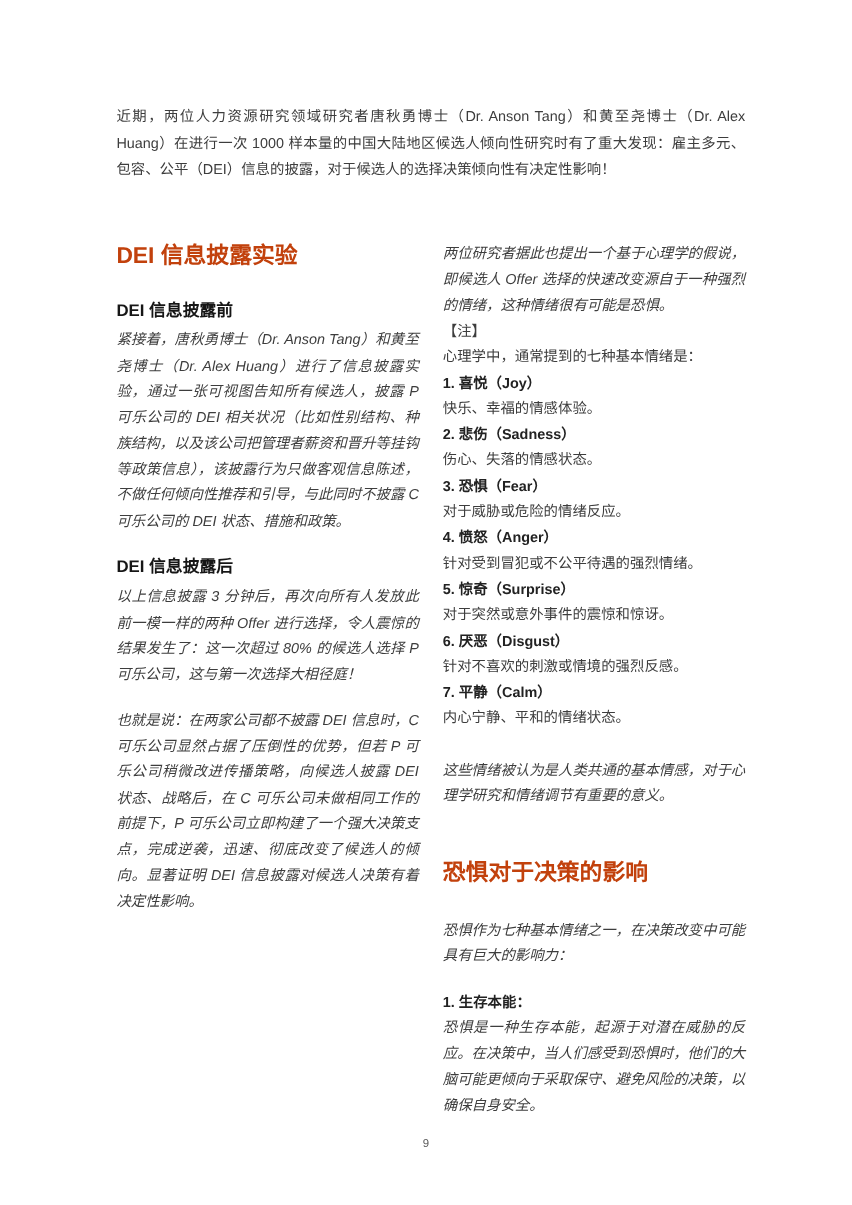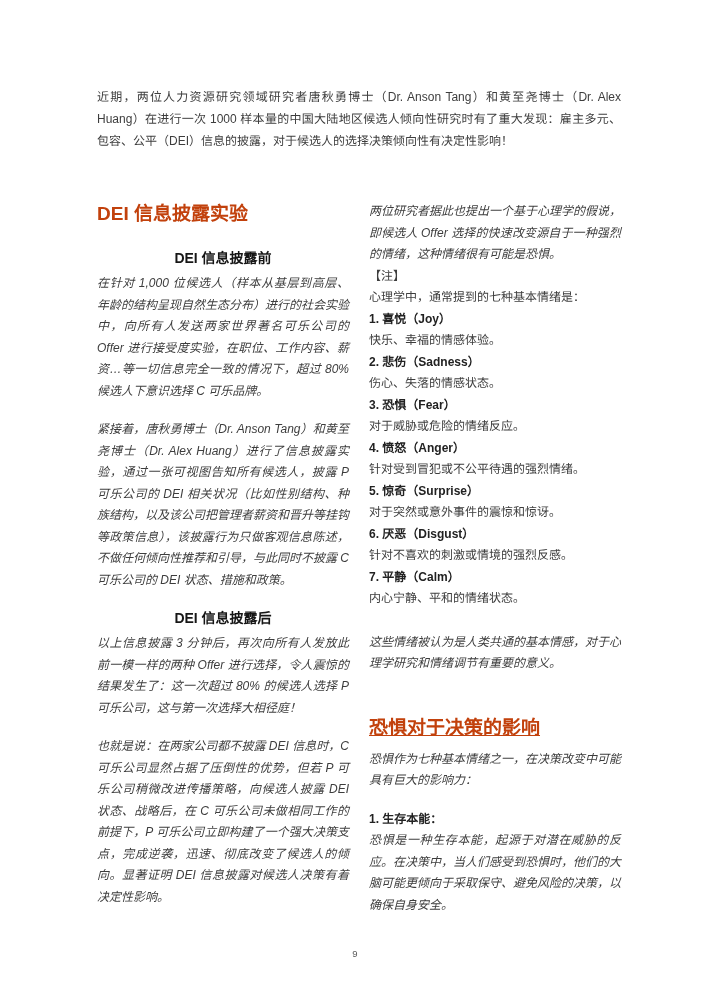--- a/index.html
+++ b/index.html
@@ -37,38 +37,37 @@
     line-height: 26px;
     font-weight: bold;
     color: #c2410c;
   }
   h2 {
     margin: 16px 0 5px 0;
     font-size: 14px;
     line-height: 20px;
     font-weight: bold;
     color: #161616;
-    text-align: center;
   }
   .col p {
     margin: 0 0 17px 0;
     font-size: 12px;
     line-height: 21.5px;
     text-align: justify;
     font-style: italic;
   }
   .col p:last-child { margin-bottom: 0; }
   .note-line, .emotion-title, .emotion-desc, .point-title {
     font-size: 12px;
     line-height: 21.5px;
     text-align: justify;
   }
   .emotion-title, .point-title { font-weight: bold; color: #222222; }
   .outro { margin-top: 22px !important; }
-  .fear-heading { margin-top: 40px; margin-bottom: 8px; text-decoration: underline; }
+  .fear-heading { margin-top: 40px; margin-bottom: 24px; }
   .point-title { margin-top: 17px; }
   .page-number {
     position: absolute;
     top: 948px;
     left: 0;
     width: 710px;
     text-align: center;
     font-size: 9.5px;
     color: #5a5a5a;
   }
@@ -79,21 +78,20 @@
 <div class="page">
   <div class="content">
 
     <p class="intro">近期，两位人力资源研究领域研究者唐秋勇博士（Dr. Anson Tang）和黄至尧博士（Dr. Alex Huang）在进行一次 1000 样本量的中国大陆地区候选人倾向性研究时有了重大发现：雇主多元、包容、公平（DEI）信息的披露，对于候选人的选择决策倾向性有决定性影响！</p>
 
     <div class="columns">
 
       <div class="col">
         <h1>DEI 信息披露实验</h1>
         <h2>DEI 信息披露前</h2>
-        <p>在针对 1,000 位候选人（样本从基层到高层、年龄的结构呈现自然生态分布）进行的社会实验中，向所有人发送两家世界著名可乐公司的 Offer 进行接受度实验，在职位、工作内容、薪资…等一切信息完全一致的情况下，超过 80% 候选人下意识选择 C 可乐品牌。</p>
         <p>紧接着，唐秋勇博士（Dr. Anson Tang）和黄至尧博士（Dr. Alex Huang）进行了信息披露实验，通过一张可视图告知所有候选人，披露 P 可乐公司的 DEI 相关状况（比如性别结构、种族结构，以及该公司把管理者薪资和晋升等挂钩等政策信息），该披露行为只做客观信息陈述，不做任何倾向性推荐和引导，与此同时不披露 C 可乐公司的 DEI 状态、措施和政策。</p>
         <h2>DEI 信息披露后</h2>
         <p>以上信息披露 3 分钟后，再次向所有人发放此前一模一样的两种 Offer 进行选择，令人震惊的结果发生了：这一次超过 80% 的候选人选择 P 可乐公司，这与第一次选择大相径庭！</p>
         <p>也就是说：在两家公司都不披露 DEI 信息时，C 可乐公司显然占据了压倒性的优势，但若 P 可乐公司稍微改进传播策略，向候选人披露 DEI 状态、战略后，在 C 可乐公司未做相同工作的前提下，P 可乐公司立即构建了一个强大决策支点，完成逆袭，迅速、彻底改变了候选人的倾向。显著证明 DEI 信息披露对候选人决策有着决定性影响。</p>
       </div>
 
       <div class="col">
         <p style="margin-bottom:0;">两位研究者据此也提出一个基于心理学的假说，即候选人 Offer 选择的快速改变源自于一种强烈的情绪，这种情绪很有可能是恐惧。</p>
         <div class="note-line">【注】</div>
         <div class="note-line">心理学中，通常提到的七种基本情绪是：</div>

